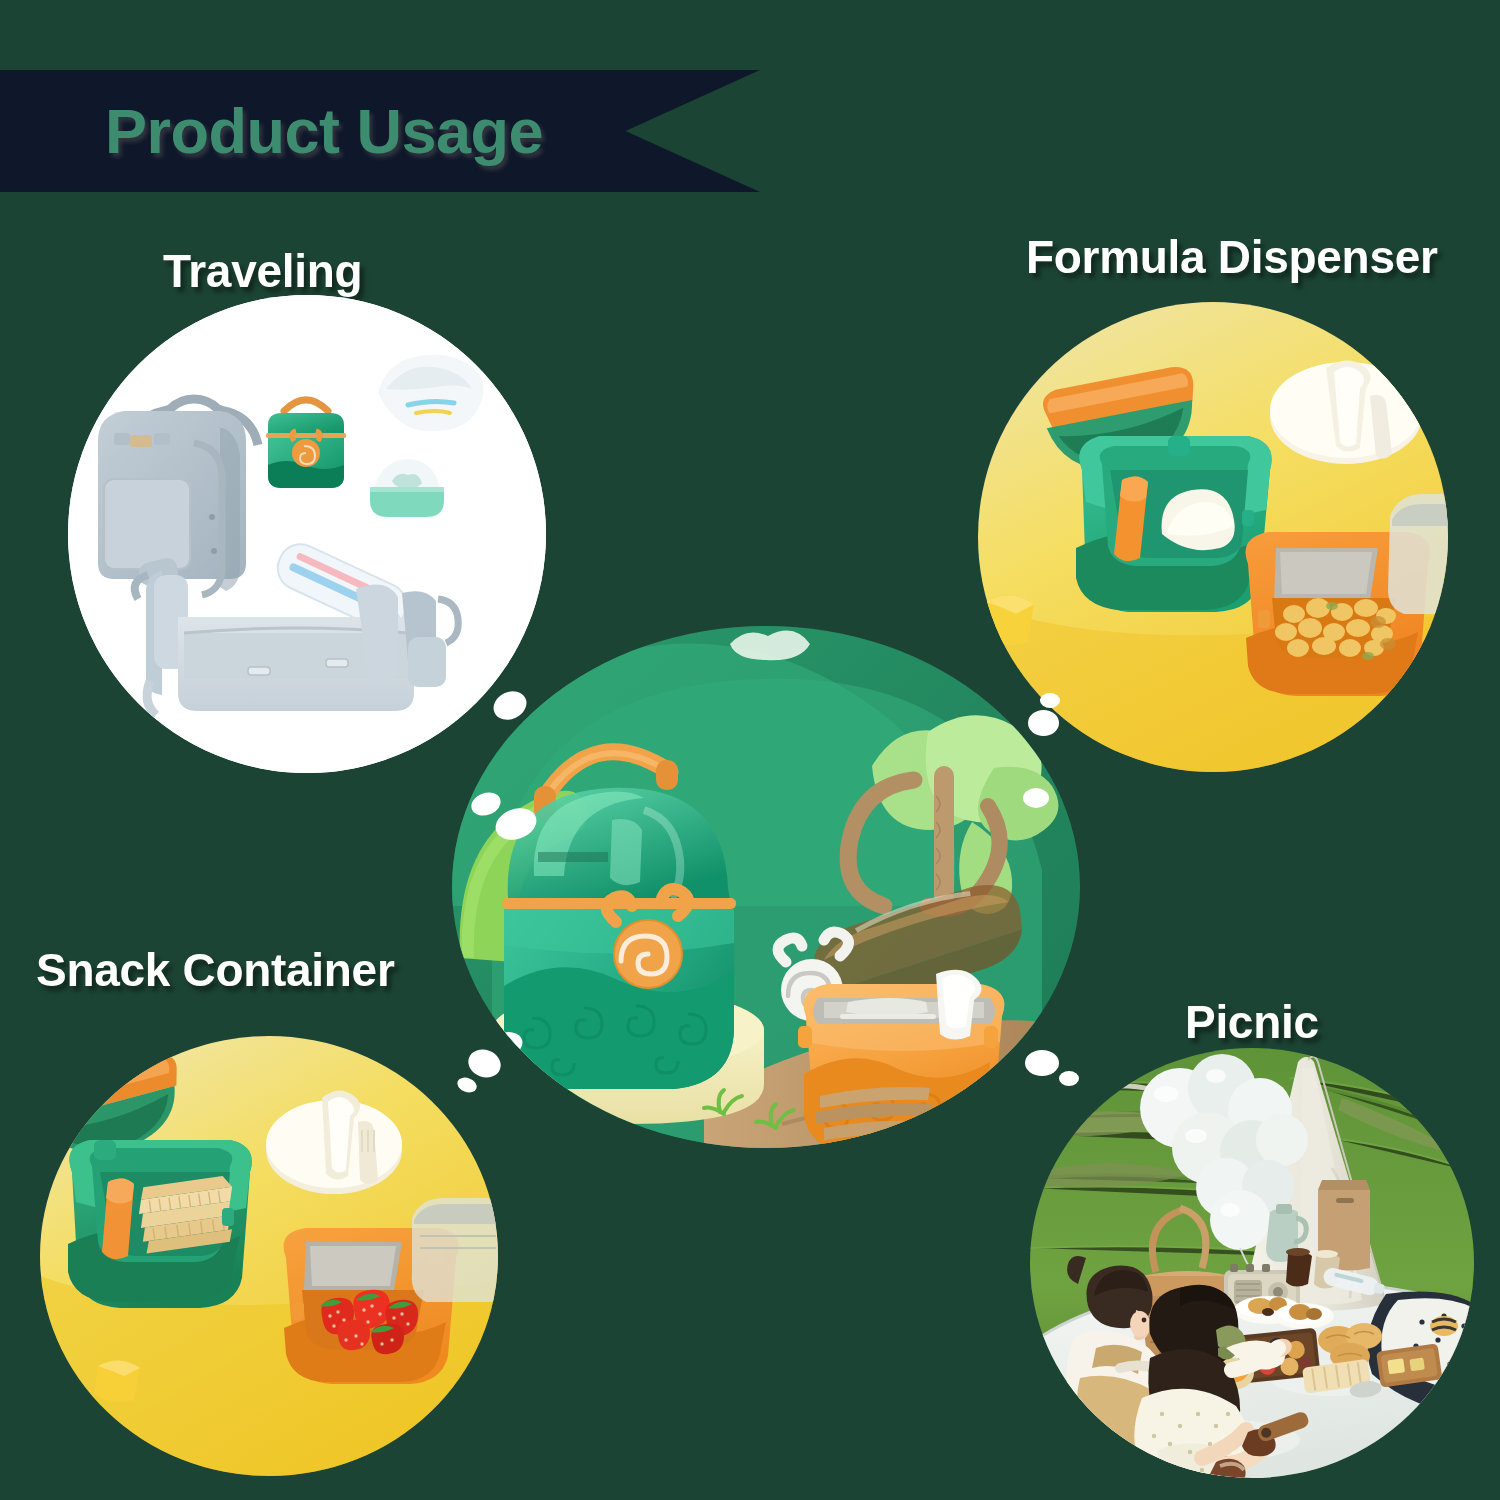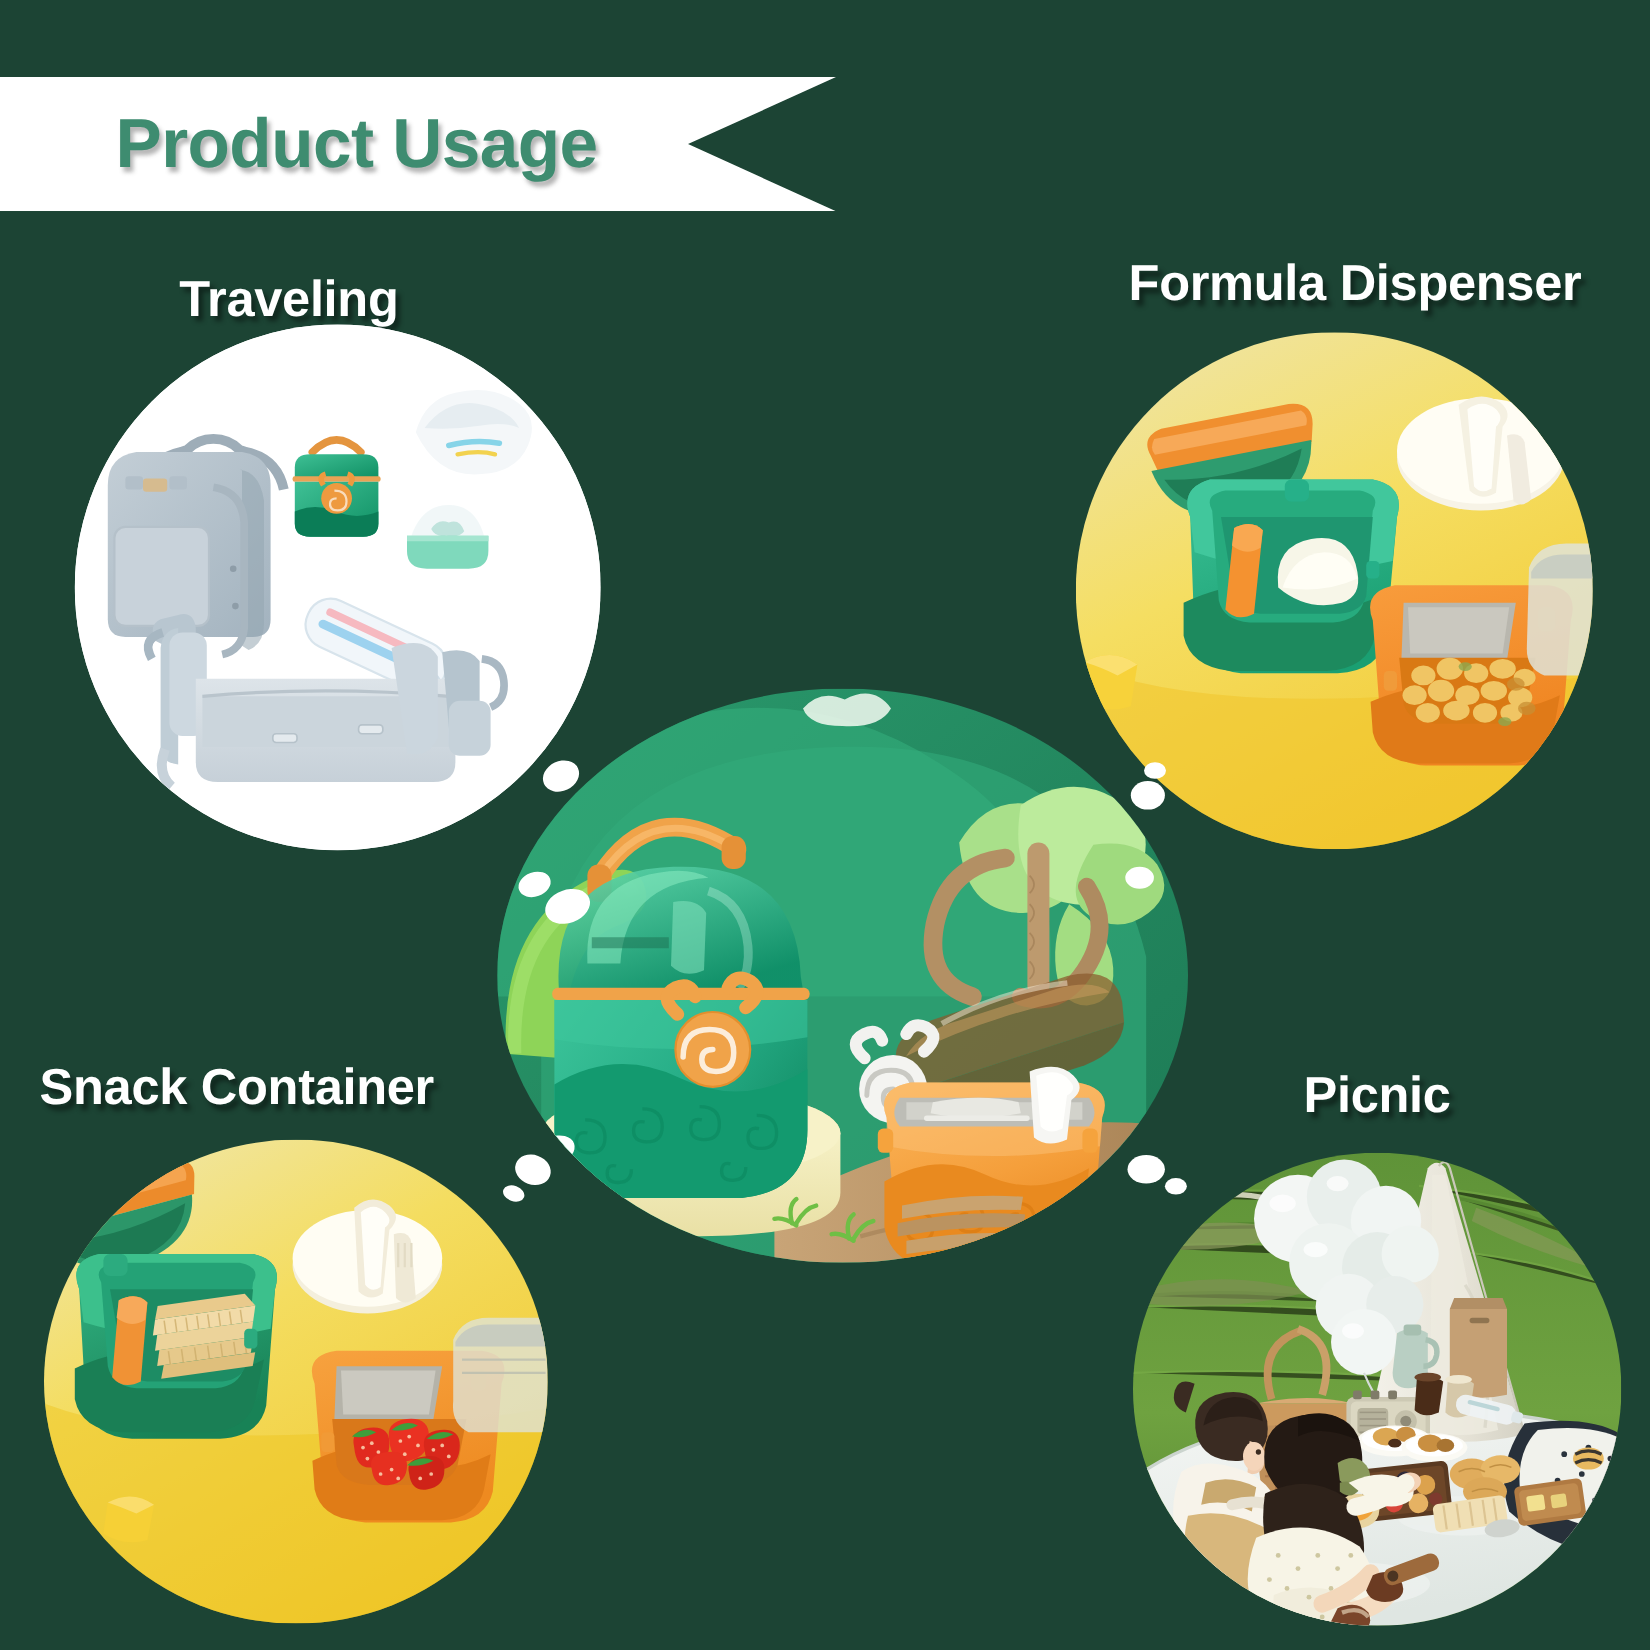--- a/index.html
+++ b/index.html
@@ -7,41 +7,41 @@
   body {
     background:#1c4434;
     font-family:"Liberation Sans", sans-serif;
     position:relative;
     overflow:hidden;
   }
 
   
   #banner {
     position:absolute; left:0; top:70px; width:760px; height:122px;
-    background:#ffffff;
+    background:#0f172a;
     clip-path: polygon(0 0, 100% 0, 82.3% 50%, 100% 100%, 0 100%);
     display:flex; align-items:center;
   }
   #banner-title {
     font-size:63px; font-weight:bold; color:#3e8c70;
     letter-spacing:-0.5px; padding-left:105px;
     text-shadow: 3px 4px 4px rgba(90,90,90,0.45);
     white-space:nowrap;
   }
 
   
   .label {
     position:absolute; color:#ffffff; font-weight:bold;
     font-size:46px; white-space:nowrap; letter-spacing:-0.3px;
     text-shadow: 4px 5px 5px rgba(0,0,0,0.45);
   }
   #label-traveling { left:163px; top:244px; }
   #label-formula   { left:1026px; top:230px; }
-  #label-snack     { left:36px;  top:943px;margin-top:18px; }
-  #label-picnic    { left:1185px; top:968px; }
+  #label-snack     { left:36px;  top:943px; }
+  #label-picnic    { left:1185px; top:995px; }
 
   
   .circle {
     position:absolute; border-radius:50%; overflow:hidden;
   }
   #circle-traveling { left:68px;  top:295px;  width:478px; height:478px; background:#ffffff; }
   #circle-formula   { left:978px; top:302px;  width:470px; height:470px; }
   #circle-center    { left:452px; top:626px;  width:628px; height:522px; }
   #circle-snack     { left:40px;  top:1036px; width:458px; height:440px; }
   #circle-picnic    { left:1030px;top:1048px; width:444px; height:430px; }

